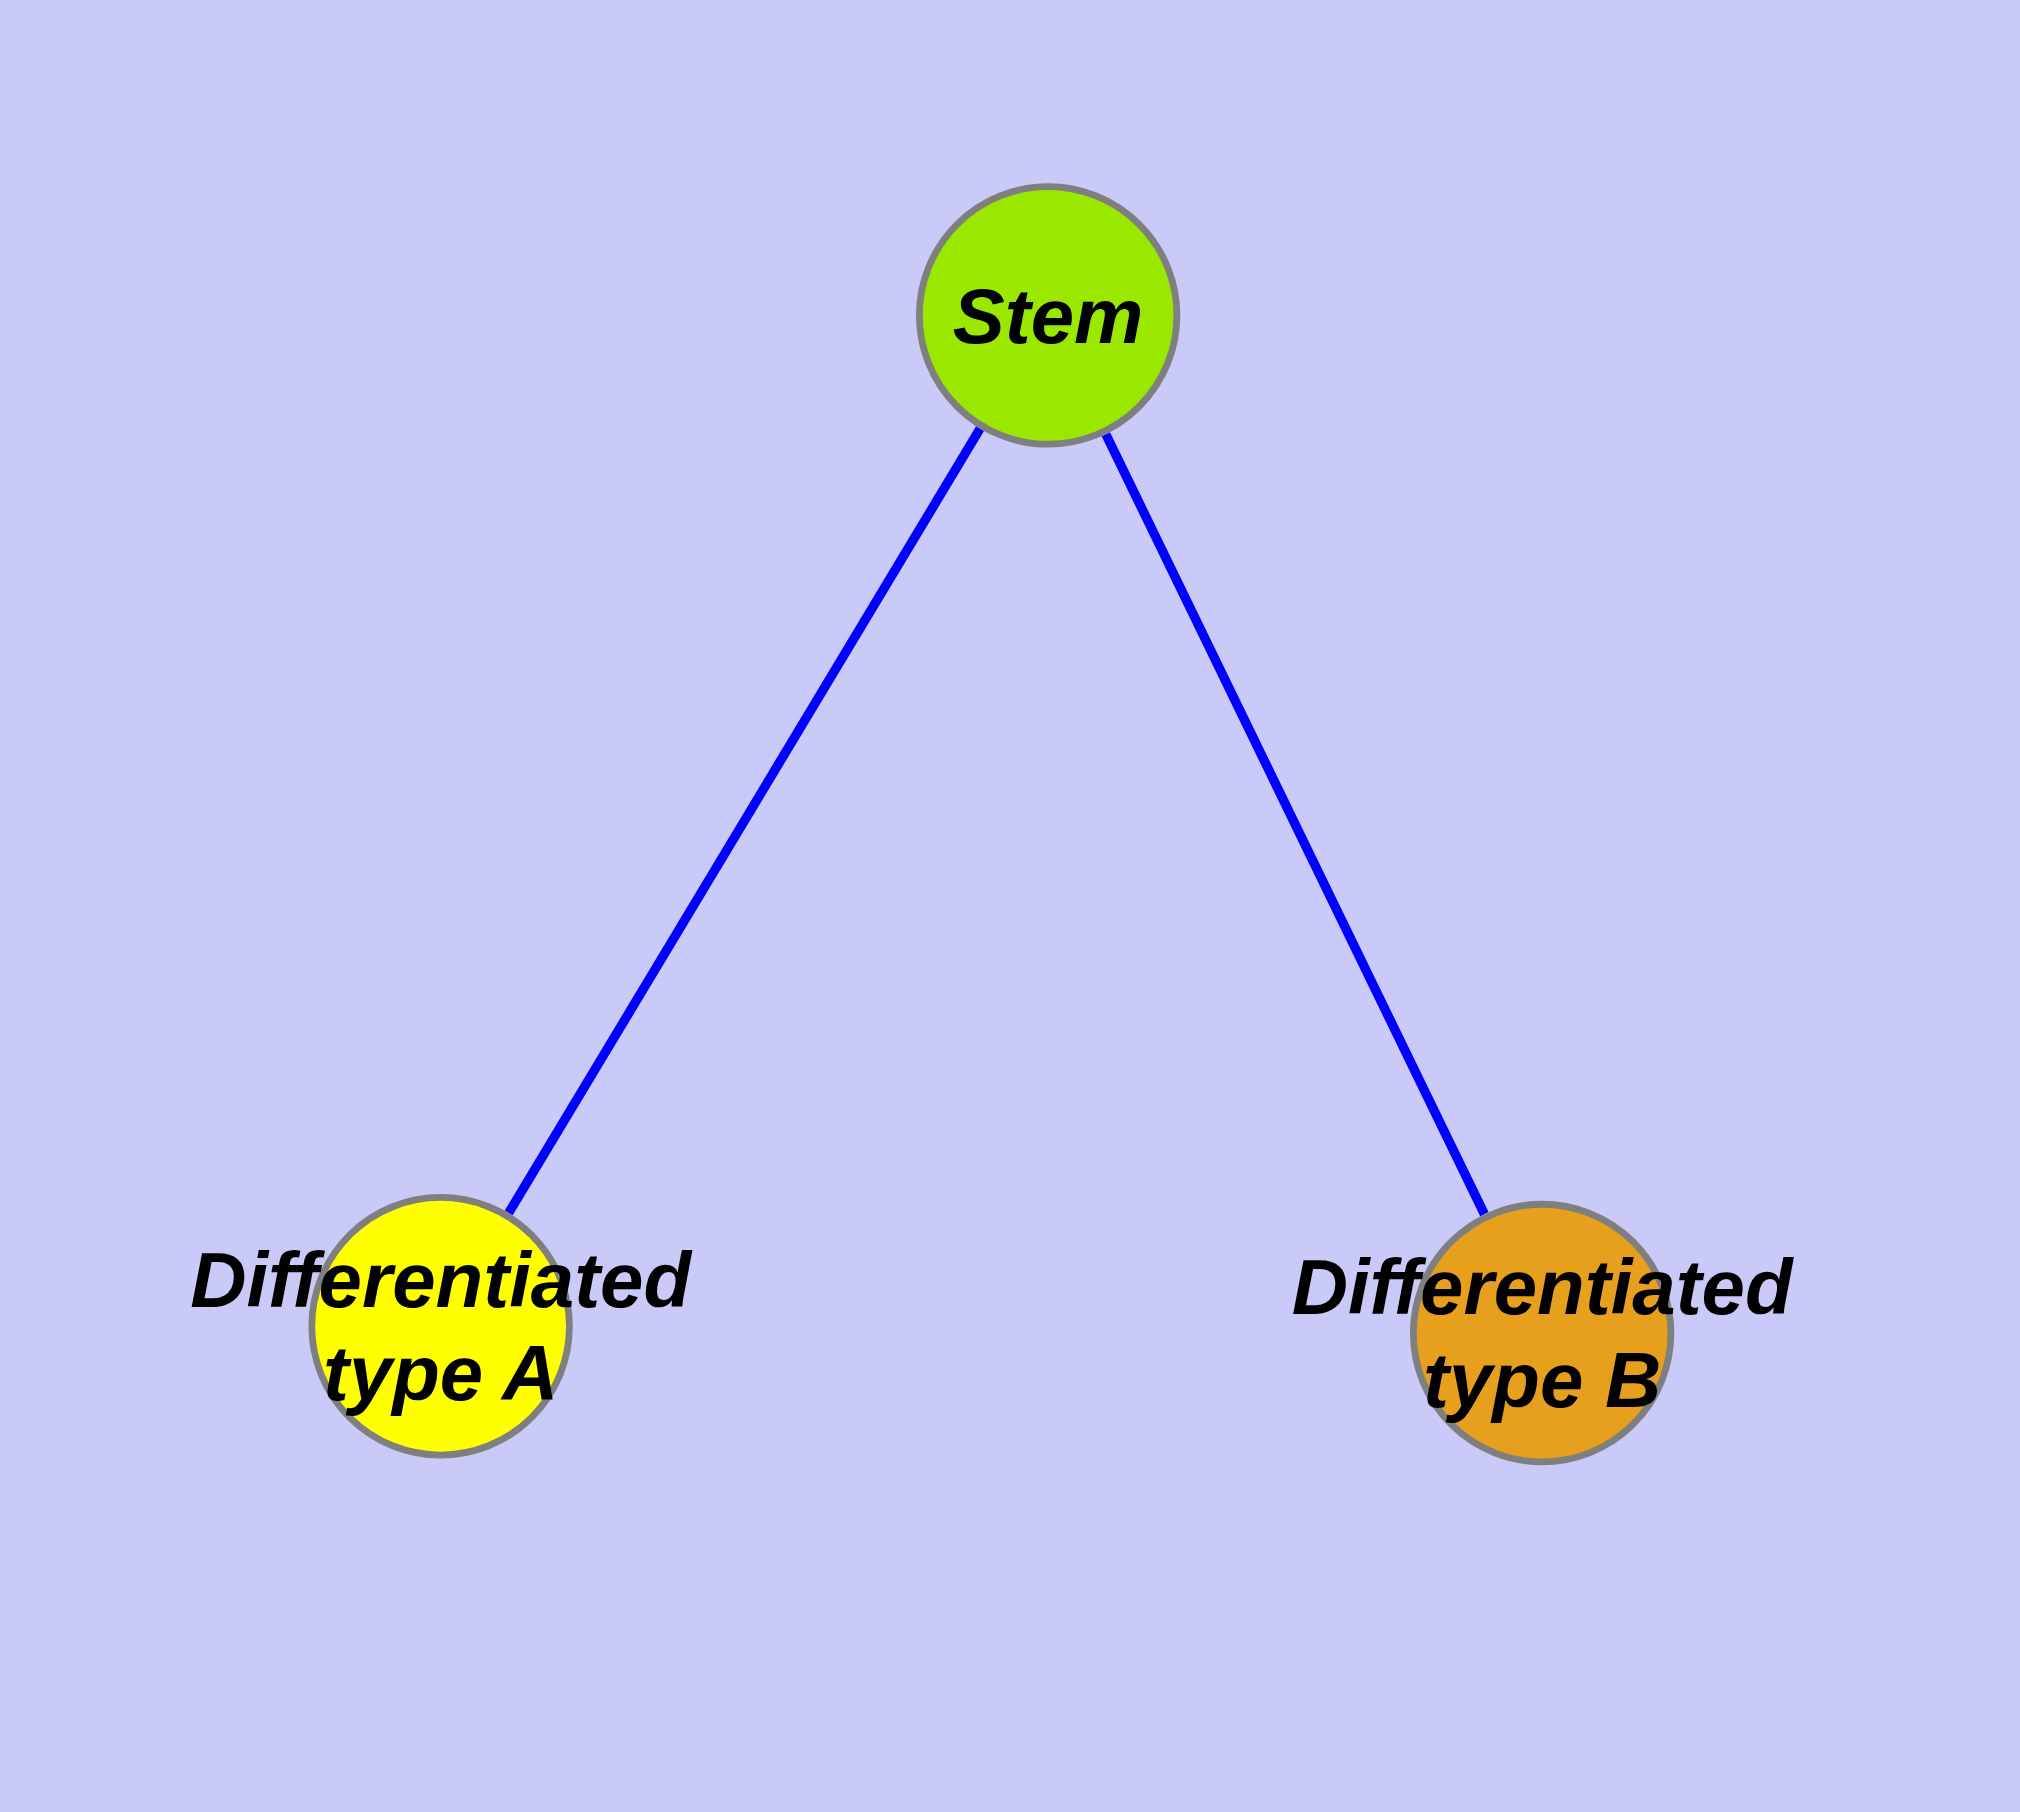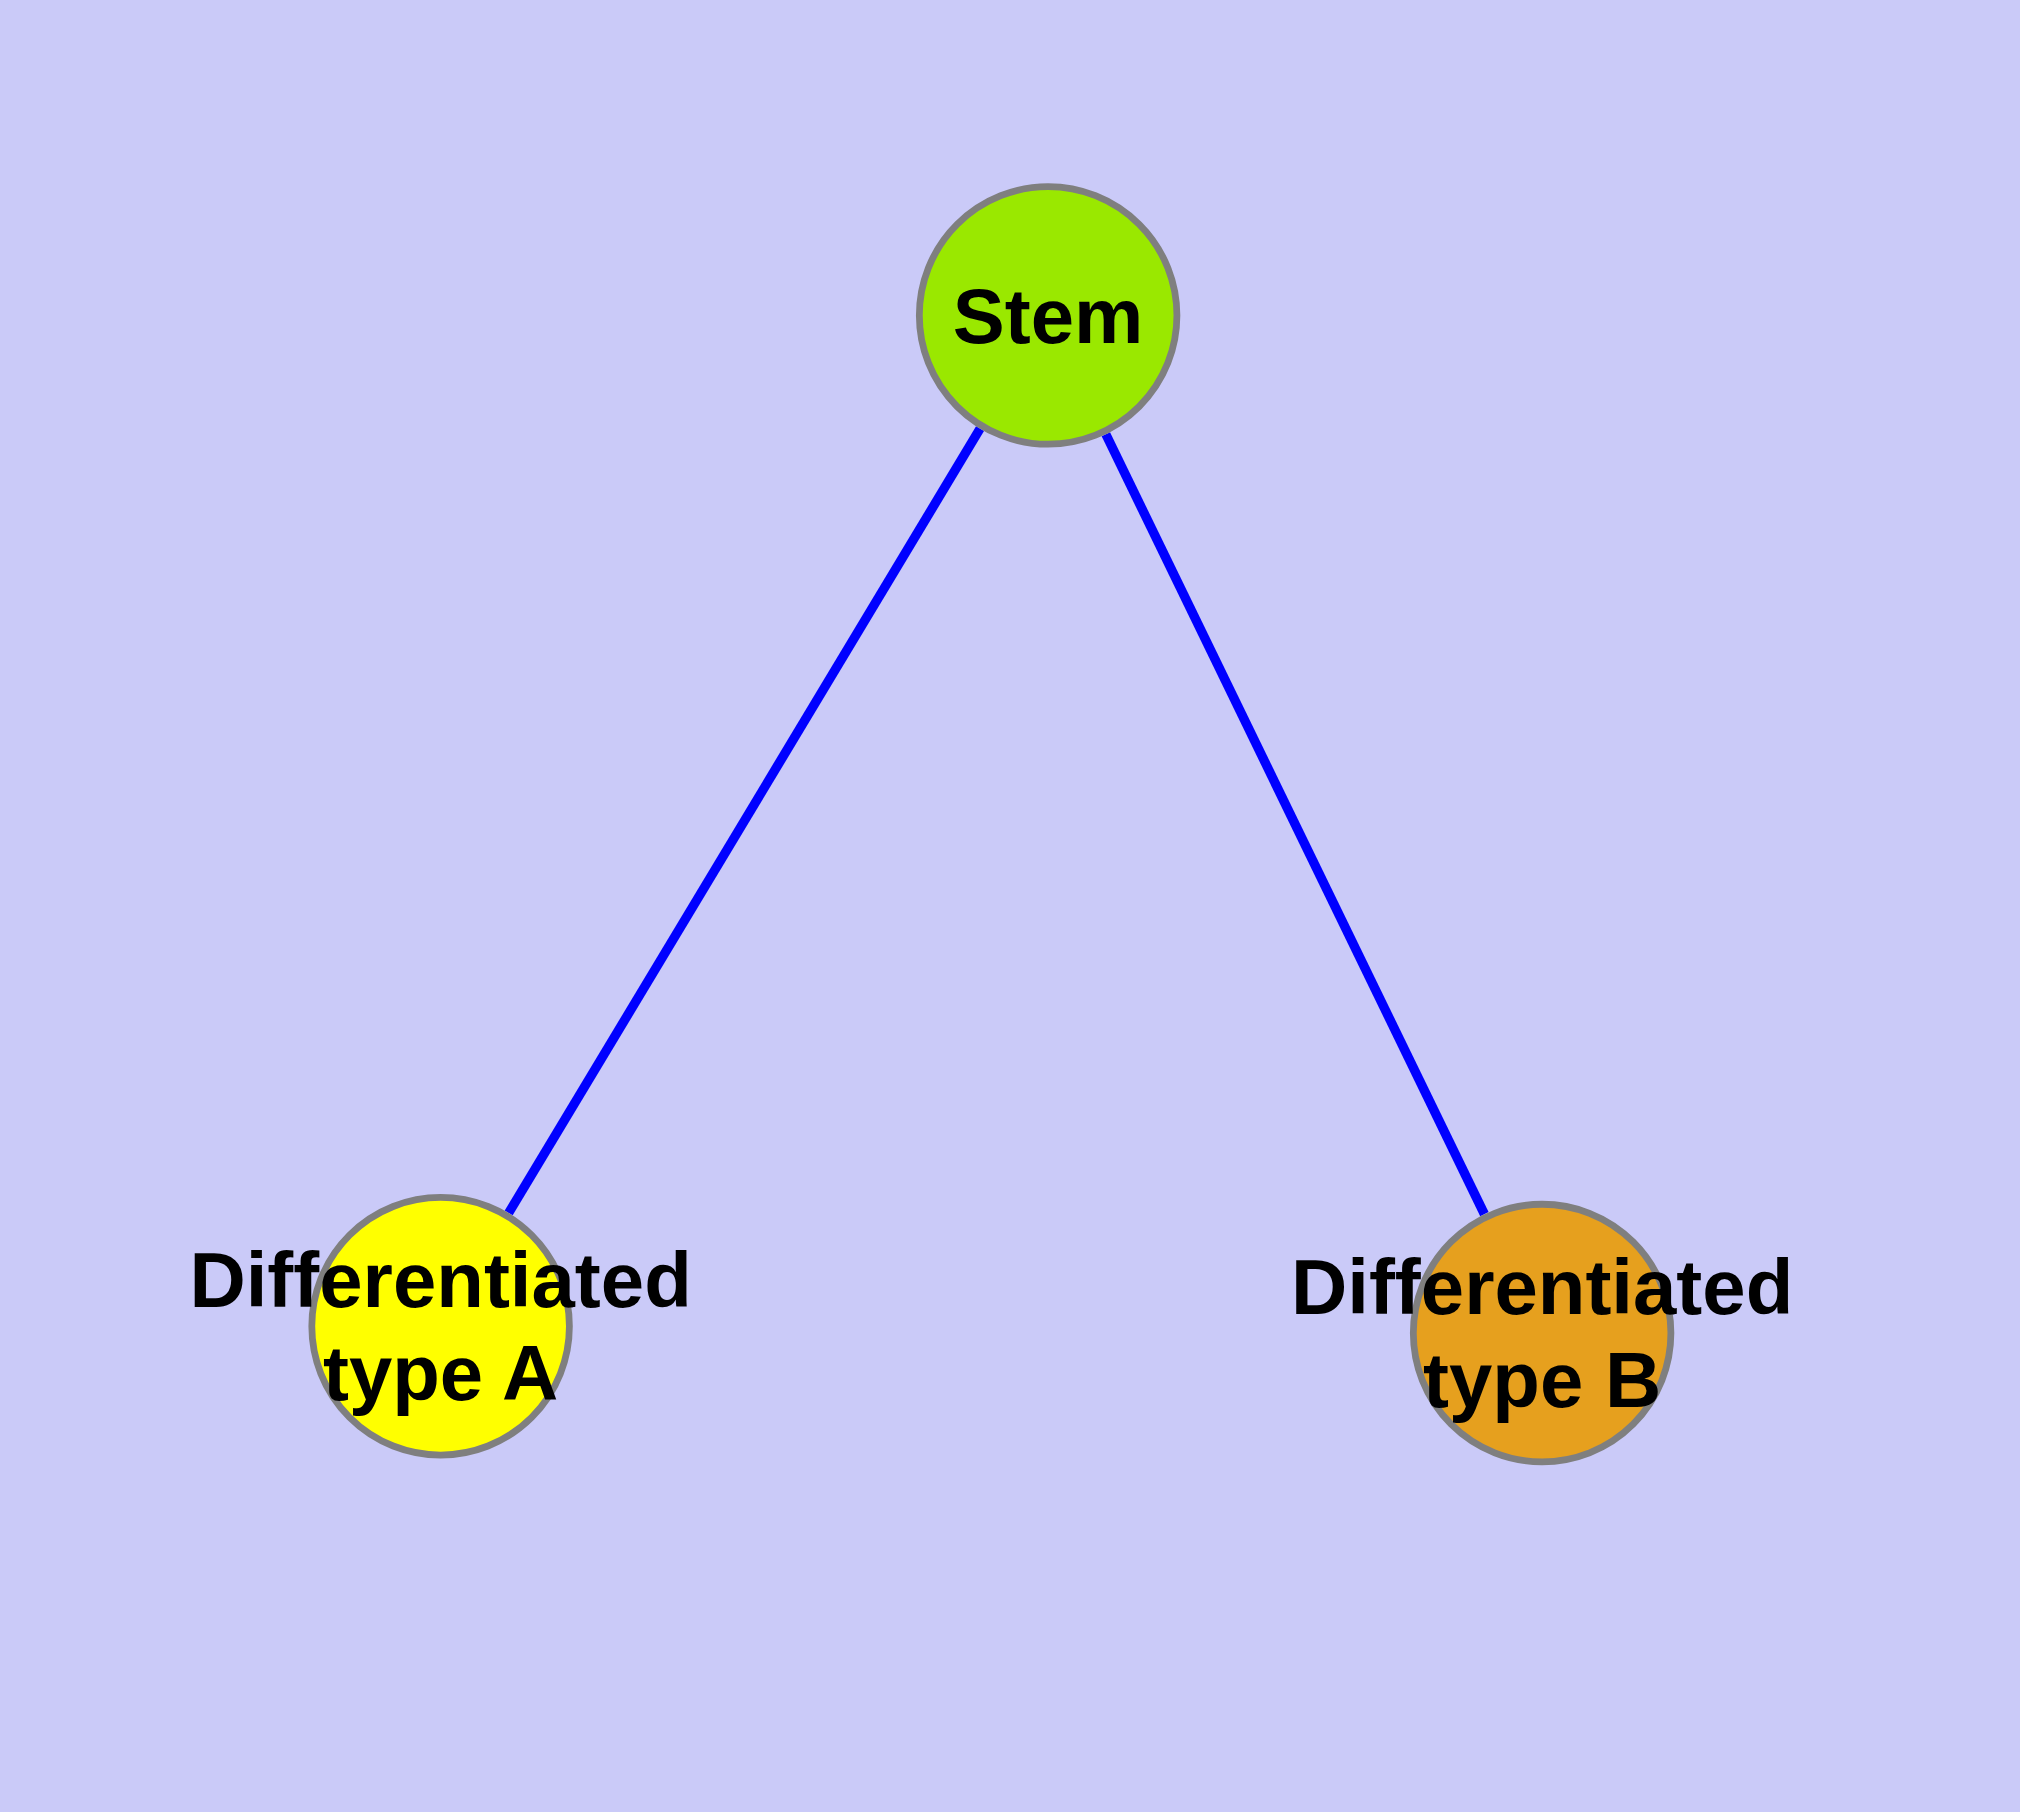--- a/index.html
+++ b/index.html
@@ -5,20 +5,21 @@
   html, body {
     margin: 0;
     padding: 0;
     width: 100%;
     height: 100%;
     overflow: hidden;
   }
   .canvas {
     width: 100vw;
     height: 100vh;
+    font-style: italic;
   }
   svg {
     display: block;
     width: 100%;
     height: 100%;
   }
   .node-label, .node-label tspan {
     font-family: "Liberation Sans", sans-serif;
     font-weight: bold;
     text-anchor: middle;

